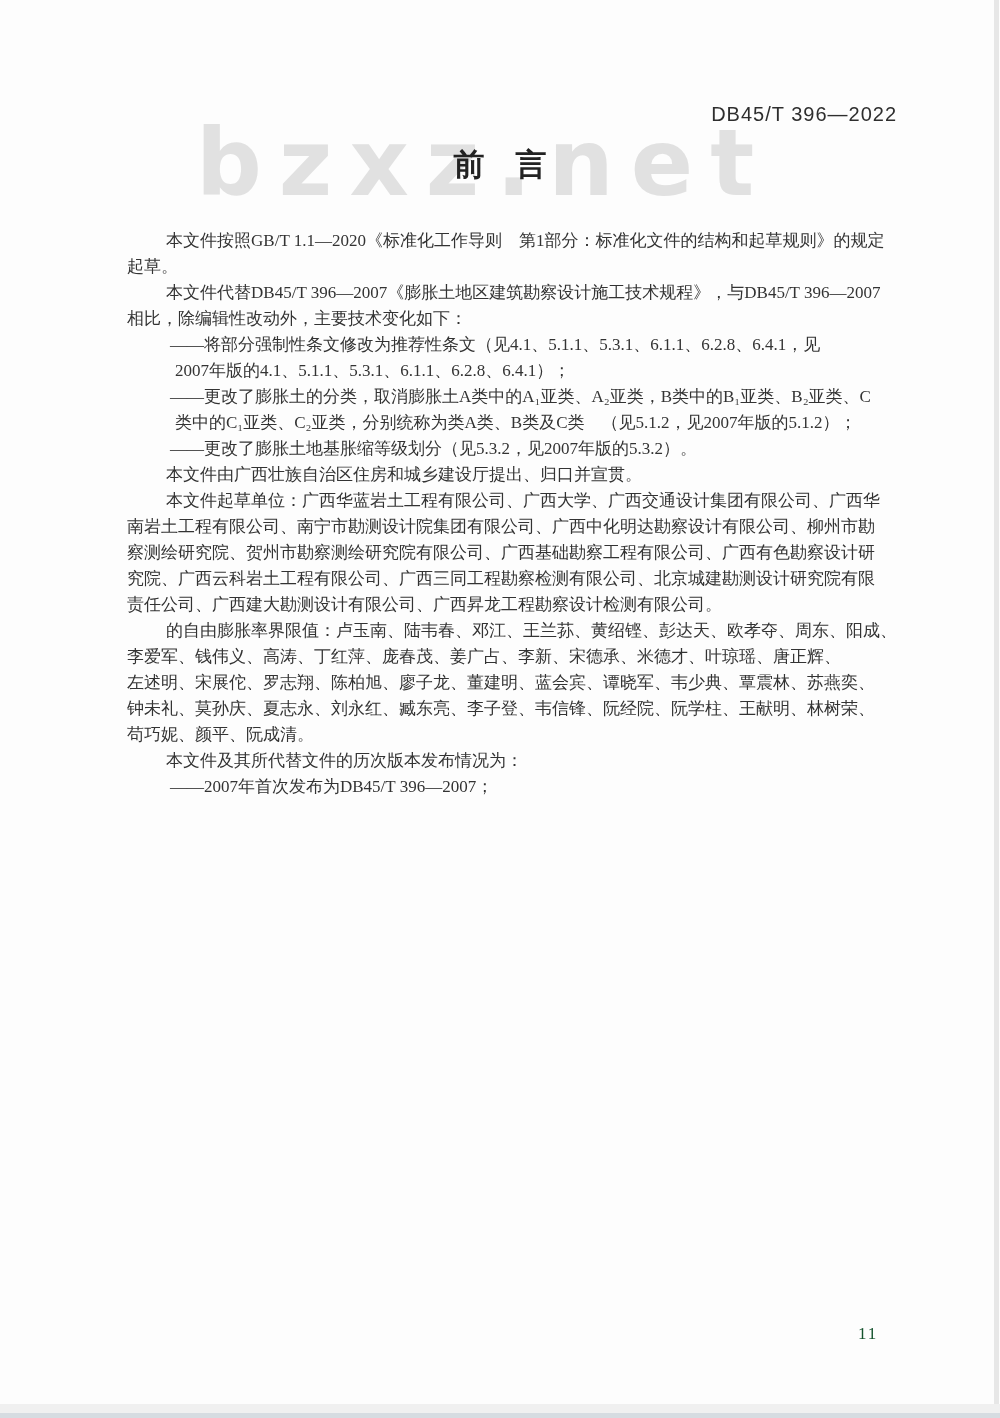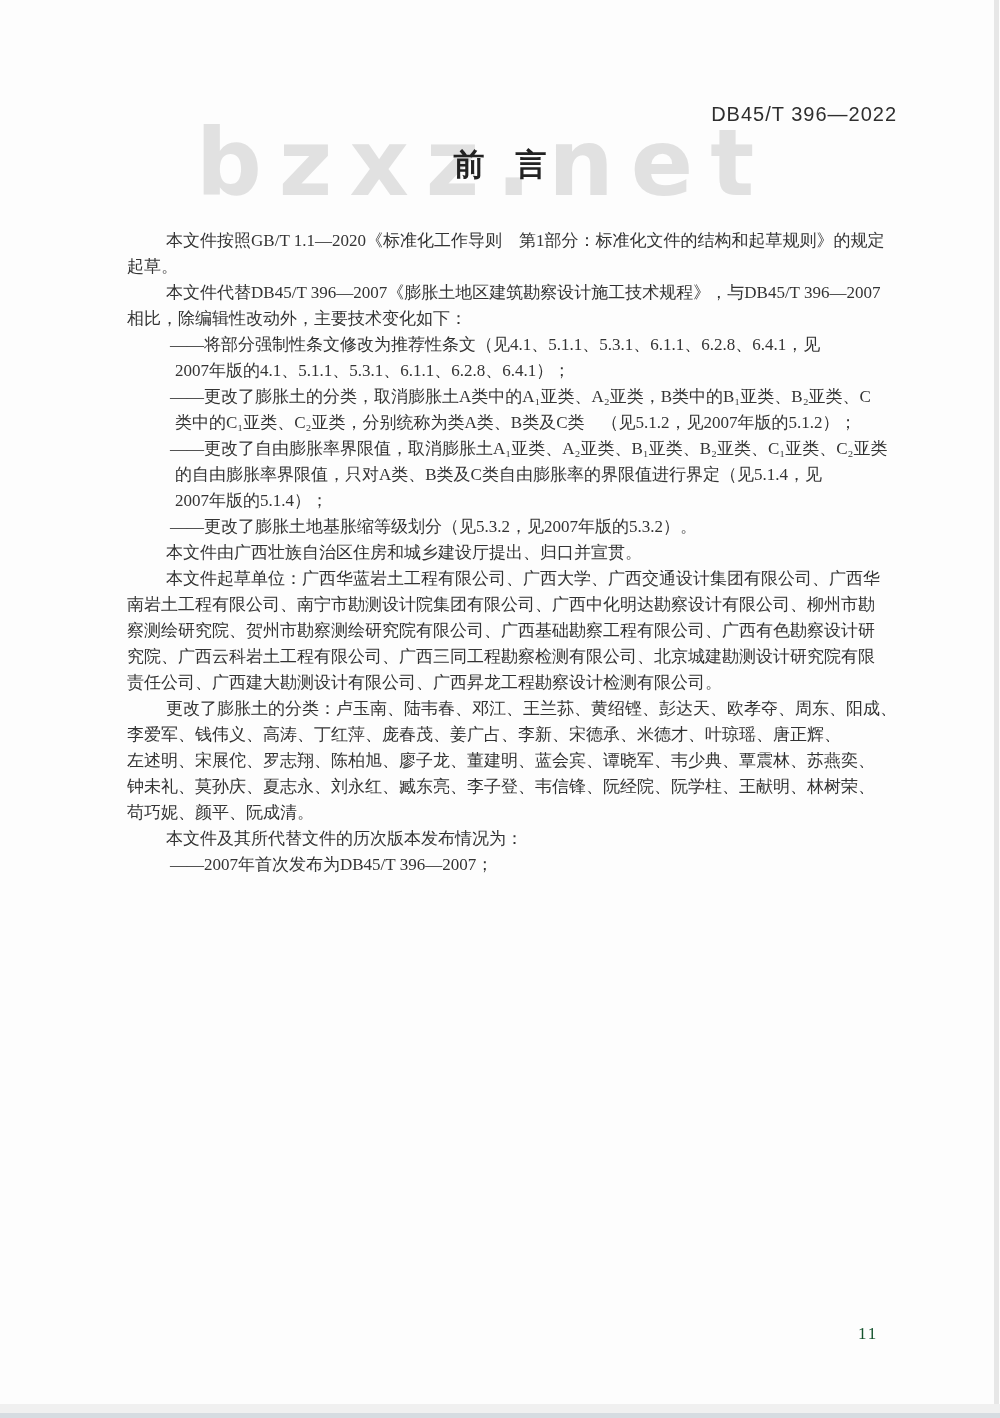--- a/index.html
+++ b/index.html
@@ -123,35 +123,32 @@
 
     <p class="para">本文件代替DB45/T 396—2007《膨胀土地区建筑勘察设计施工技术规程》，与DB45/T 396—2007
 相比，除编辑性改动外，主要技术变化如下：</p>
 
     <p class="hang">——将部分强制性条文修改为推荐性条文（见4.1、5.1.1、5.3.1、6.1.1、6.2.8、6.4.1，见
 2007年版的4.1、5.1.1、5.3.1、6.1.1、6.2.8、6.4.1）；</p>
 
     <p class="hang">——更改了膨胀土的分类，取消膨胀土A类中的A₁亚类、A₂亚类，B类中的B₁亚类、B₂亚类、C
 类中的C₁亚类、C₂亚类，分别统称为类A类、B类及C类　（见5.1.2，见2007年版的5.1.2）；</p>
 
-    <p class="hang">——更改了自由膨胀率界限值，取消膨胀土A₁亚类、A₂亚类、B₁亚类、B₂亚类、C₁亚类、C₂亚类
-的自由膨胀率界限值，只对A类、B类及C类自由膨胀率的界限值进行界定（见5.1.4，见
-2007年版的5.1.4）；</p>
 
     <p class="hang">——更改了膨胀土地基胀缩等级划分（见5.3.2，见2007年版的5.3.2）。</p>
 
     <p class="para">本文件由广西壮族自治区住房和城乡建设厅提出、归口并宣贯。</p>
 
     <p class="para">本文件起草单位：广西华蓝岩土工程有限公司、广西大学、广西交通设计集团有限公司、广西华
 南岩土工程有限公司、南宁市勘测设计院集团有限公司、广西中化明达勘察设计有限公司、柳州市勘
 察测绘研究院、贺州市勘察测绘研究院有限公司、广西基础勘察工程有限公司、广西有色勘察设计研
 究院、广西云科岩土工程有限公司、广西三同工程勘察检测有限公司、北京城建勘测设计研究院有限
 责任公司、广西建大勘测设计有限公司、广西昇龙工程勘察设计检测有限公司。</p>
 
-    <p class="para">更改了膨胀土的分类：卢玉南、陆韦春、邓江、王兰荪、黄绍铿、彭达天、欧孝夺、周东、阳成、
+    <p class="para">的自由膨胀率界限值：卢玉南、陆韦春、邓江、王兰荪、黄绍铿、彭达天、欧孝夺、周东、阳成、
 李爱军、钱伟义、高涛、丁红萍、庞春茂、姜广占、李新、宋德承、米德才、叶琼瑶、唐正辉、
 左述明、宋展佗、罗志翔、陈柏旭、廖子龙、董建明、蓝会宾、谭晓军、韦少典、覃震林、苏燕奕、
 钟未礼、莫孙庆、夏志永、刘永红、臧东亮、李子登、韦信锋、阮经院、阮学柱、王献明、林树荣、
 苟巧妮、颜平、阮成清。</p>
 
     <p class="para">本文件及其所代替文件的历次版本发布情况为：</p>
 
     <p class="hang">——2007年首次发布为DB45/T 396—2007；</p>
 
 

